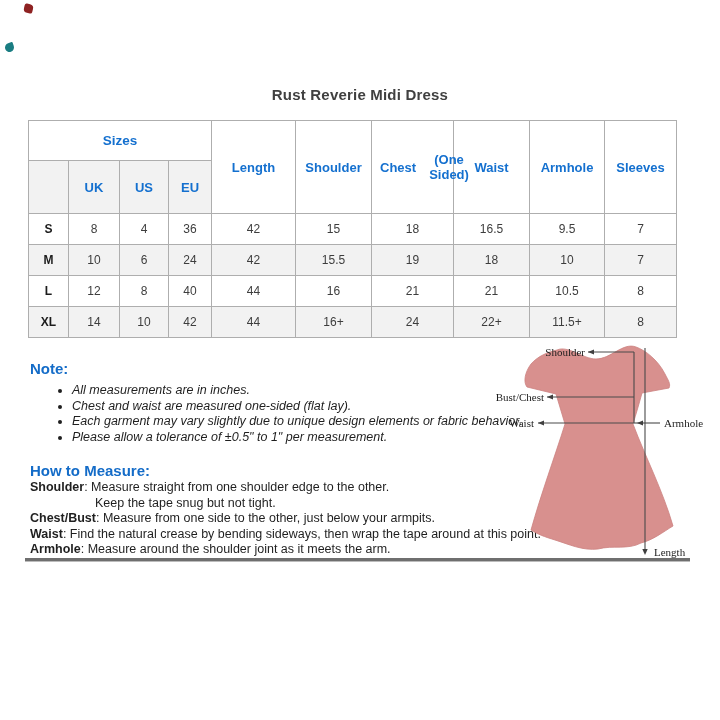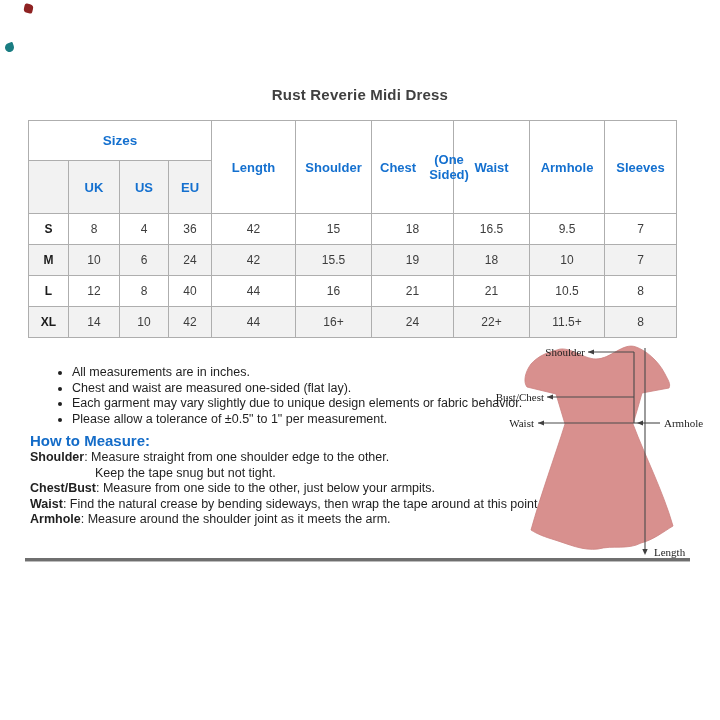--- a/index.html
+++ b/index.html
@@ -30,21 +30,21 @@
   .size-table .row2{height:53px;}
   .size-table .drow{height:30px;font-size:12px;color:#3d3d3d;}
   .size-table .gray{background:#f2f2f2;}
   .size-table .sizecell{font-weight:bold;color:#1c1c1c;}
   .chest-wrap{display:flex;flex-direction:row;align-items:center;gap:13px;}
   .chest-wrap .l2{width:58px;line-height:15px;}
 
   
   .text-block{position:absolute;left:30px;top:360px;width:560px;}
   .blue-head{font-size:15px;font-weight:bold;color:#146cc8;line-height:18px;}
-  ul.note-list{margin:5px 0 5px 0;padding-left:42px;}
+  ul.note-list{margin:5px 0 17px 0;padding-left:42px;font-style:italic;}
   ul.note-list li{font-size:12.5px;line-height:15.6px;white-space:nowrap;color:#1f1f1f;}
   .howto-line{font-size:12.5px;line-height:15.4px;white-space:nowrap;}
   .howto-line .term{font-weight:bold;}
   .howto-line.indent{padding-left:65px;}
 
   
   .bottom-rule{position:absolute;left:25px;top:558px;width:665px;height:3px;background:#6f6f6f;border-bottom:1px solid #bcbcbc;}
 
   
   .diagram{position:absolute;left:493px;top:336px;width:227px;height:232px;}
@@ -137,20 +137,21 @@
       <td class="gray">16+</td>
       <td class="gray">24</td>
       <td class="gray">22+</td>
       <td class="gray">11.5+</td>
       <td class="gray">8</td>
     </tr>
   </tbody>
 </table>
 
 <div class="text-block">
+  <div class="blue-head">Note:</div>
   <ul class="note-list">
     <li>All measurements are in inches.</li>
     <li>Chest and waist are measured one-sided (flat lay).</li>
     <li>Each garment may vary slightly due to unique design elements or fabric behavior.</li>
     <li>Please allow a tolerance of ±0.5" to 1" per measurement.</li>
   </ul>
   <div class="blue-head">How to Measure:</div>
   <div class="howto-line"><span class="term">Shoulder</span><span>: Measure straight from one shoulder edge to the other.</span></div>
   <div class="howto-line indent"><span>Keep the tape snug but not tight.</span></div>
   <div class="howto-line"><span class="term">Chest/Bust</span><span>: Measure from one side to the other, just below your armpits.</span></div>

